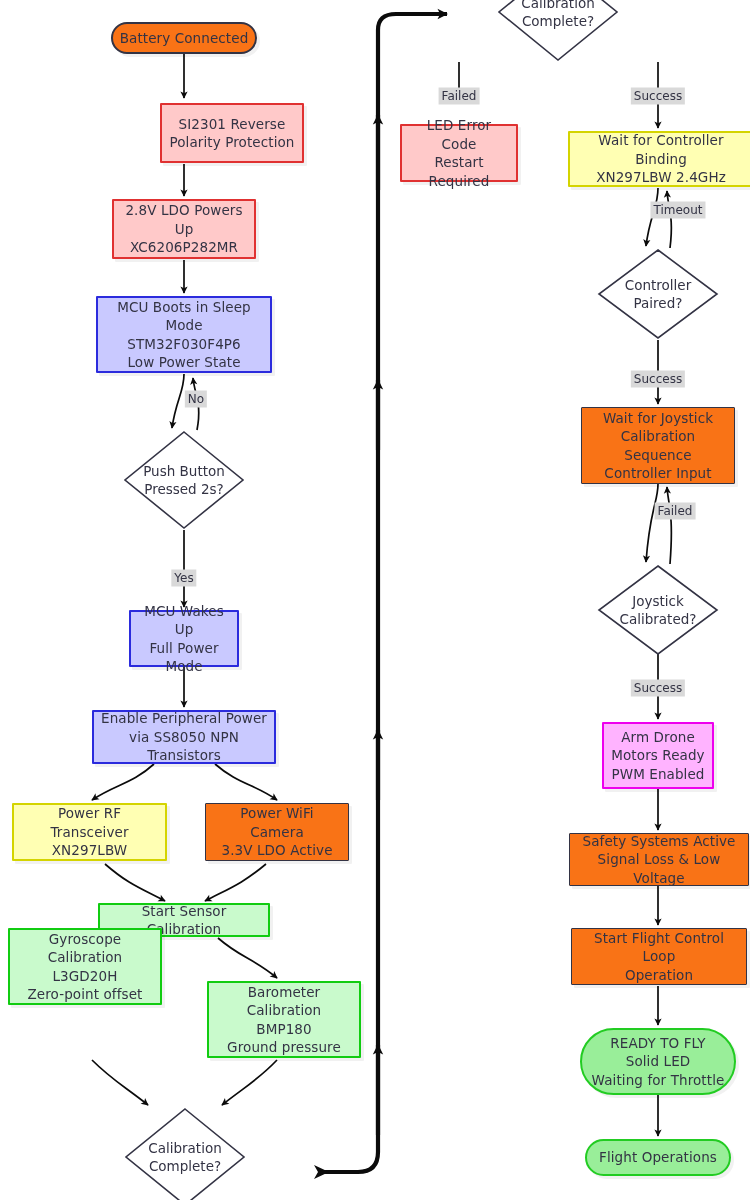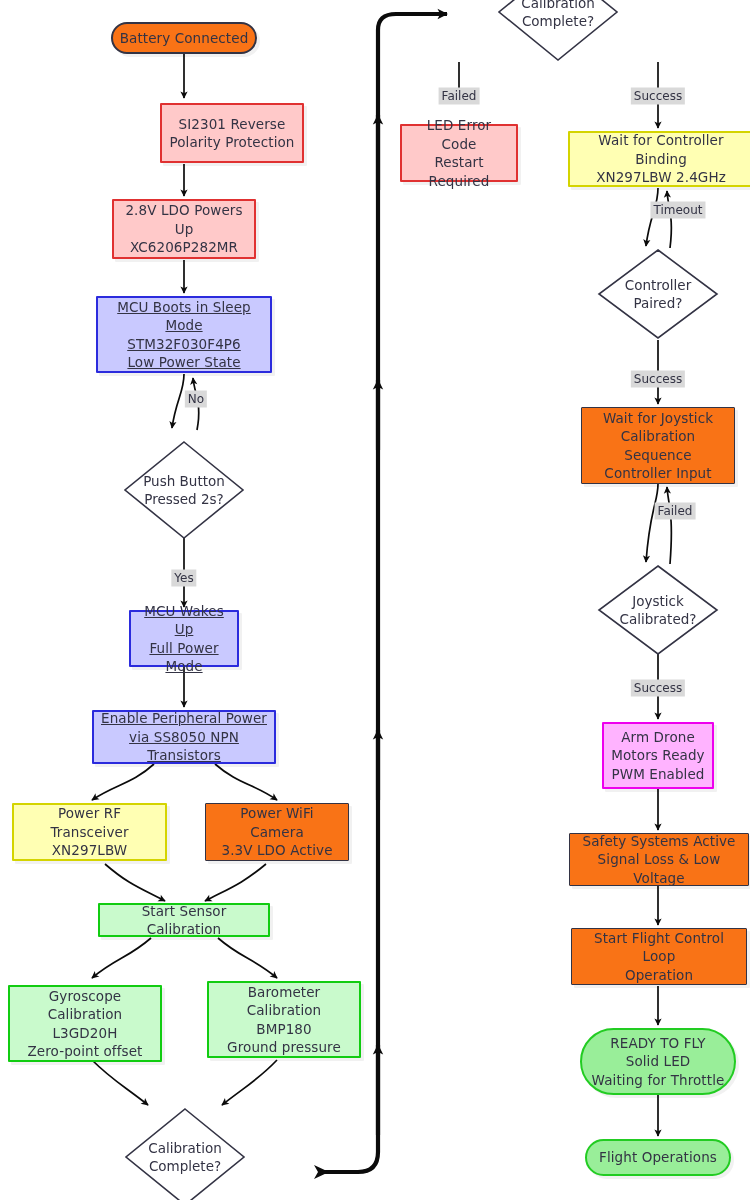--- a/index.html
+++ b/index.html
@@ -16,21 +16,21 @@
         box-shadow:3px 3px 0 rgba(0,0,0,.055);}
   .stadium{border:2.4px solid #333344;background:#ffffff;border-radius:999px;
         box-shadow:3px 3px 0 rgba(0,0,0,.055);}
   .diamond-wrap{position:absolute;}
   .diamond-shape{position:absolute;left:0;top:0;width:100%;height:100%;}
   .diamond-txt{position:absolute;left:0;top:0;width:100%;height:100%;display:flex;
         align-items:center;justify-content:center;text-align:center;color:#333344;
         font-size:13.5px;line-height:18.5px;white-space:pre-line;}
 
   .f-red{background:#ffc9c9;border-color:#e03131;border-width:2.2px;}
-  .f-blue{background:#c9c9ff;border-color:#2b2bdd;border-width:2.2px;text-decoration:underline;}
+  .f-blue{background:#c9c9ff;border-color:#2b2bdd;border-width:2.2px;}
   .f-yellow{background:#ffffb3;border-color:#d4d400;border-width:2.2px;}
   .f-green{background:#c9facc;border-color:#11cc11;border-width:2.2px;}
   .f-magenta{background:#ffb3ff;border-color:#ee00ee;border-width:2.2px;}
   .f-greenstad{background:#99ee99;border-color:#22cc22;border-width:2.6px;}
   .f-white{background:#f97316;border-color:#333344;}
 
   .elabel{position:absolute;background:#d9d9d9;color:#333344;font-size:12px;
           line-height:15px;padding:1px 3px;white-space:nowrap;
           transform:translate(-50%,-50%);}
 </style>
@@ -107,21 +107,21 @@
     <span class="lbl">2.8V LDO Powers Up
 XC6206P282MR</span>
   </div>
 
   <div class="node rect f-blue" style="left:96px;top:296px;width:176px;height:77px;">
     <span class="lbl">MCU Boots in Sleep Mode
 STM32F030F4P6
 Low Power State</span>
   </div>
 
-  <div class="diamond-wrap" style="left:123px;top:440px;width:122px;height:100px;">
+  <div class="diamond-wrap" style="left:123px;top:430px;width:122px;height:100px;">
     <svg class="diamond-shape" viewBox="0 0 122 100">
       <polygon points="61,2 120,50 61,98 2,50" fill="#ffffff" stroke="#333344" stroke-width="1.6"></polygon>
     </svg>
     <div class="diamond-txt">Push Button
 Pressed 2s?</div>
   </div>
 
   <div class="node rect f-blue" style="left:129px;top:610px;width:110px;height:57px;">
     <span class="lbl">MCU Wakes Up
 Full Power Mode</span>
@@ -139,21 +139,21 @@
 
   <div class="node rect f-white" style="left:205px;top:803px;width:144px;height:58px;">
     <span class="lbl">Power WiFi Camera
 3.3V LDO Active</span>
   </div>
 
   <div class="node rect f-green" style="left:98px;top:903px;width:172px;height:34px;">
     <span class="lbl">Start Sensor Calibration</span>
   </div>
 
-  <div class="node rect f-green" style="left:8px;top:985px;width:154px;height:77px;">
+  <div class="node rect f-green" style="left:8px;top:928px;width:154px;height:77px;">
     <span class="lbl">Gyroscope Calibration
 L3GD20H
 Zero-point offset</span>
   </div>
 
   <div class="node rect f-green" style="left:207px;top:981px;width:154px;height:77px;">
     <span class="lbl">Barometer Calibration
 BMP180
 Ground pressure</span>
   </div>

